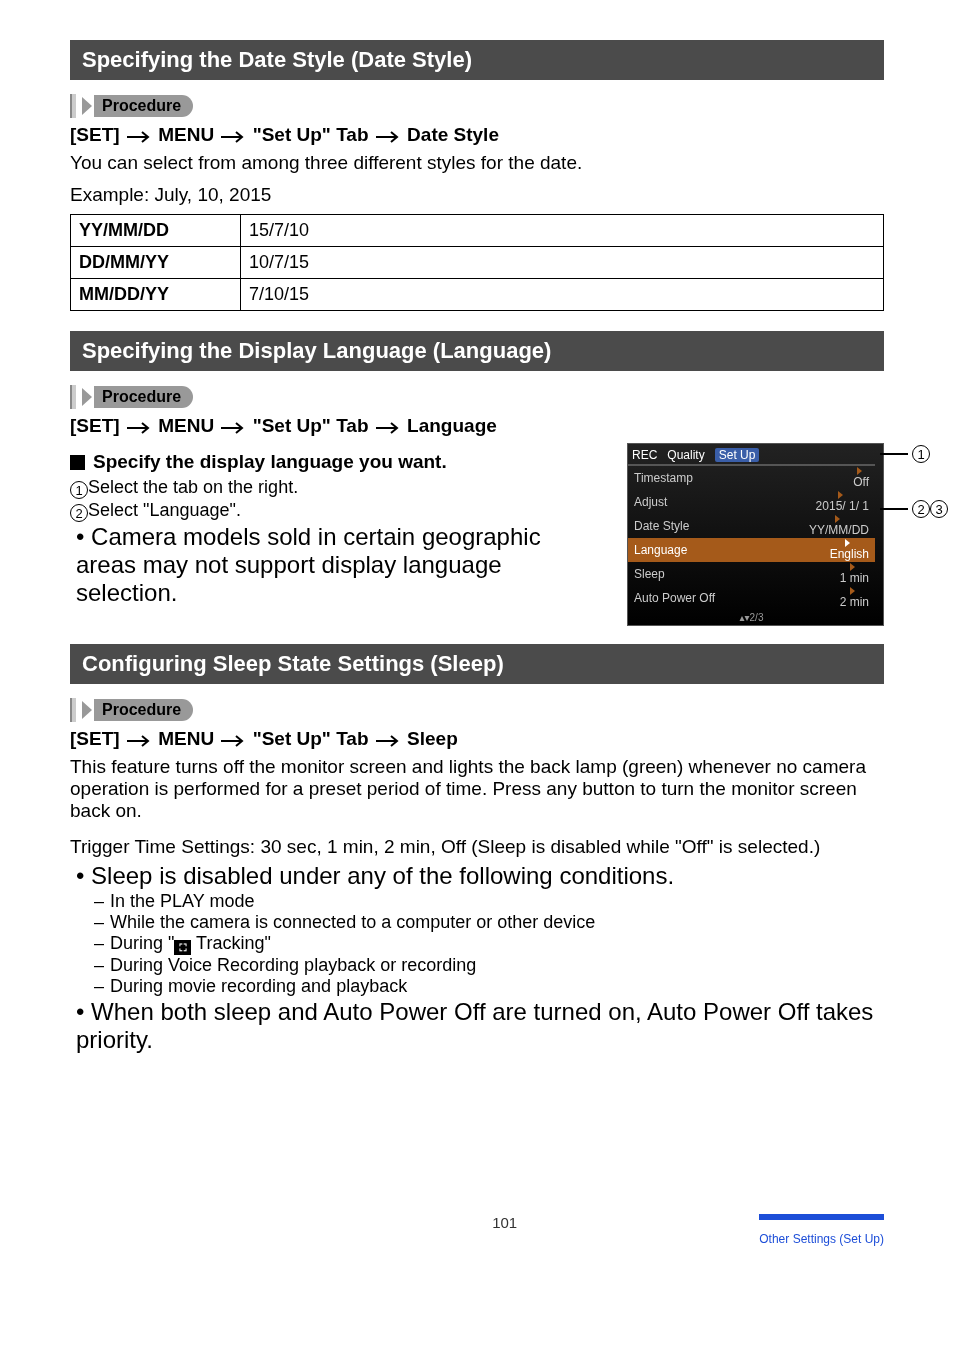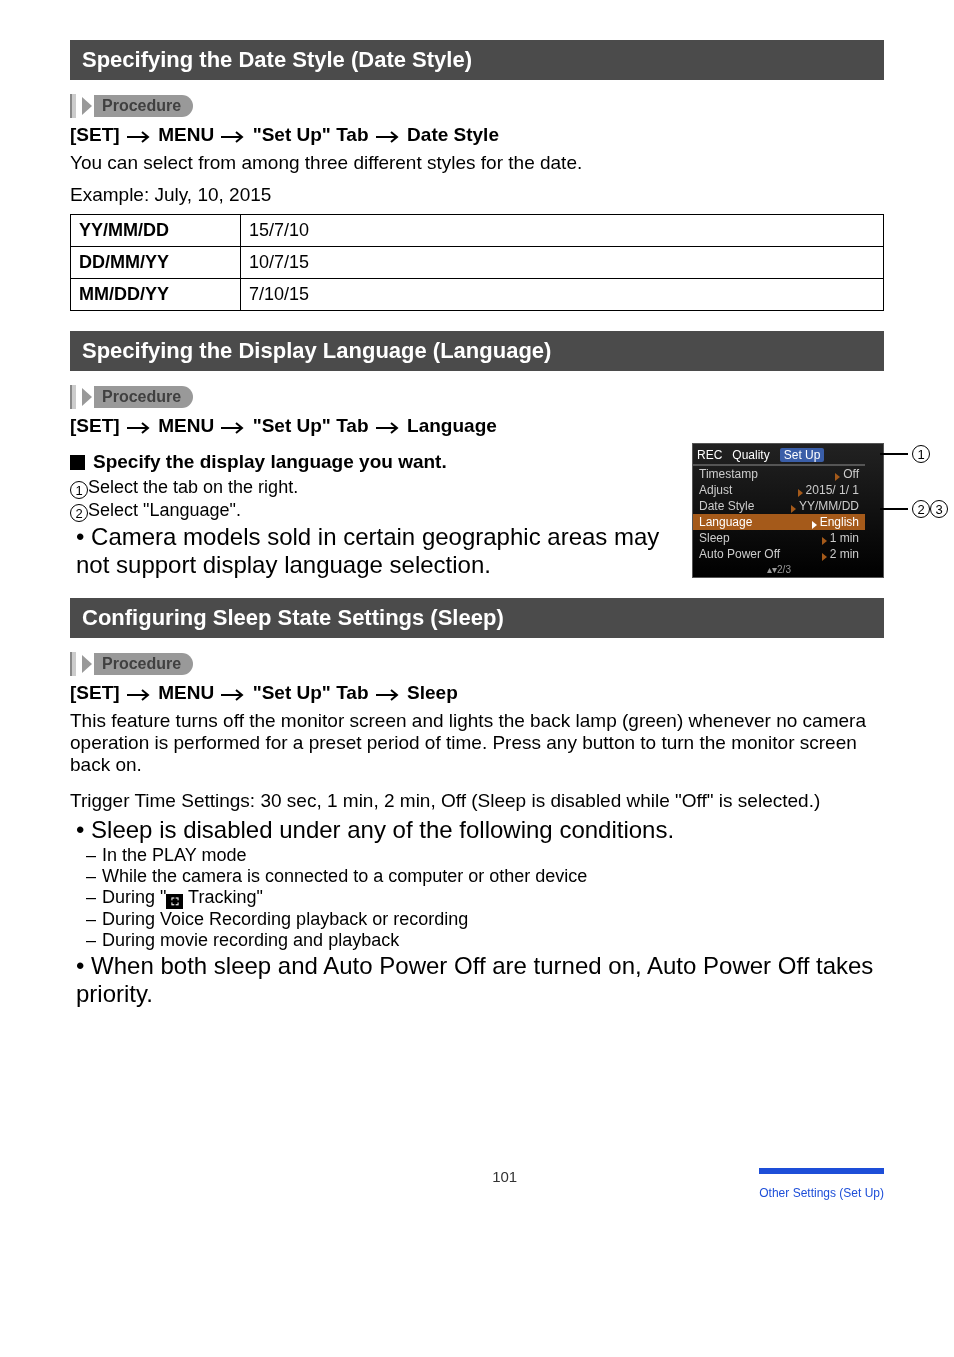--- a/index.html
+++ b/index.html
@@ -37,21 +37,21 @@
   }
   .proc-arrow {
     width: 0; height: 0;
     border-top: 9px solid transparent;
     border-bottom: 9px solid transparent;
     border-left: 10px solid #999;
     margin-right: 2px;
   }
   .proc-chip {
     background: #999;
-    color: #404040;
+    color: #000000;
     font-weight: bold;
     font-size: 16px;
     padding: 2px 12px 2px 8px;
     border-top-right-radius: 11px;
     border-bottom-right-radius: 11px;
     text-align: center;
   }
   .path-line {
     font-size: 19px;
     font-weight: bold;
@@ -108,46 +108,46 @@
     border: 1.5px solid #000;
     border-radius: 50%;
     font-size: 13px;
     line-height: 18px;
     text-align: center;
     vertical-align: -2px;
   }
   .num-line { font-size: 18px; margin: 1px 0; }
   .bul-line { font-size: 24px; margin: 1px 0; padding-left: 6px; }
   .camera-screen {
-    width: 192px;
+    width: 257px;
     background: linear-gradient(#222, #000);
     color: #ccc;
     font-size: 12px;
     border: 1px solid #555;
-    padding: 4px 18px 2px 0;
+    padding: 4px 8px 2px 0;
     position: relative;
   }
   .cam-tabs {
     display: flex;
     font-size: 12px;
     color: #fff;
     border-bottom: 2px solid #555;
     padding: 0 4px 2px 4px;
   }
   .cam-tab { margin-right: 10px; }
   .cam-tab.sel { background: #3a5ea8; padding: 0 4px; border-radius: 2px; color: #fff; }
   .cam-row {
     display: flex;
     padding: 1px 6px;
     align-items: center;
   }
   .cam-row span:first-child { flex: 1; }
   .cam-row.sel { background: #a55a1a; color: #fff; }
   .cam-row.sel .tri { color: #fff; }
-  .cam-val { display: flex; align-items: flex-end; }
+  .cam-val { display: flex; align-items: center; flex-direction: column; }
   .tri {
     display: inline-block;
     width: 0; height: 0;
     border-top: 4px solid transparent;
     border-bottom: 4px solid transparent;
     border-left: 5px solid #a55a1a;
     margin-right: 3px;
   }
   .cam-foot {
     text-align: center;
@@ -161,21 +161,21 @@
     display: flex;
     align-items: center;
   }
   .callout .line {
     height: 1.5px;
     background: #000;
     width: 28px;
   }
   .callout-1 { top: 2px; right: -46px; }
   .callout-23 { top: 57px; right: -64px; }
-  .dash-row { font-size: 18px; margin-left: 16px; }
+  .dash-row { font-size: 18px; margin-left: 24px; }
   .dash { margin-right: 6px; }
   .track-icon {
     display: inline-block;
     width: 17px; height: 15px;
     background: #000;
     color: #fff;
     font-size: 10px;
     text-align: center;
     line-height: 15px;
     vertical-align: -2px;

